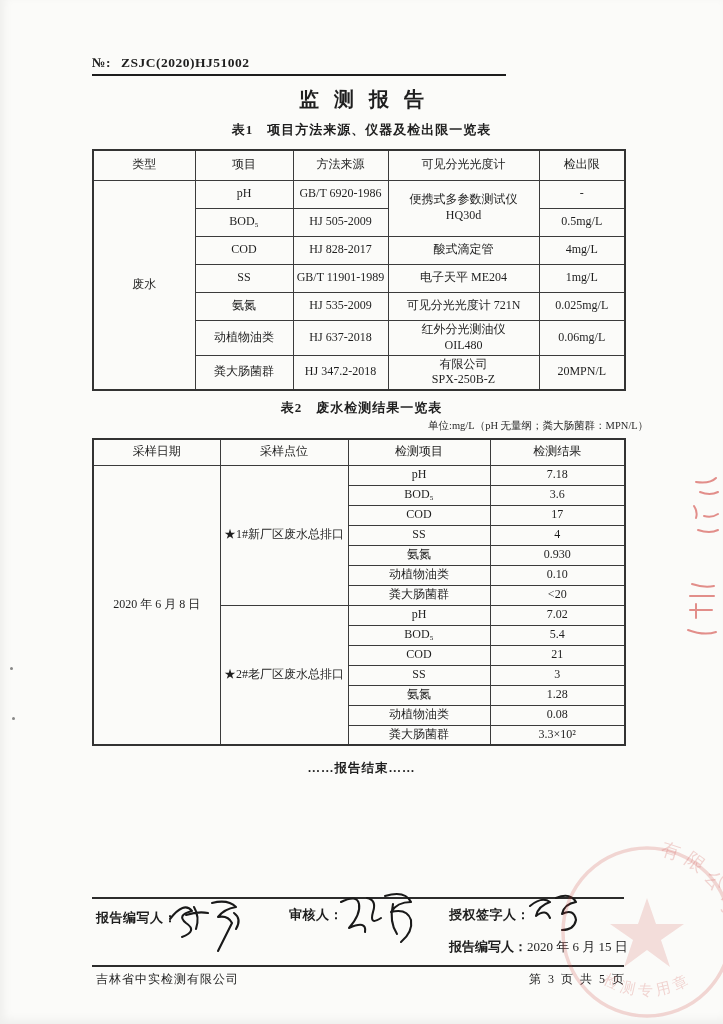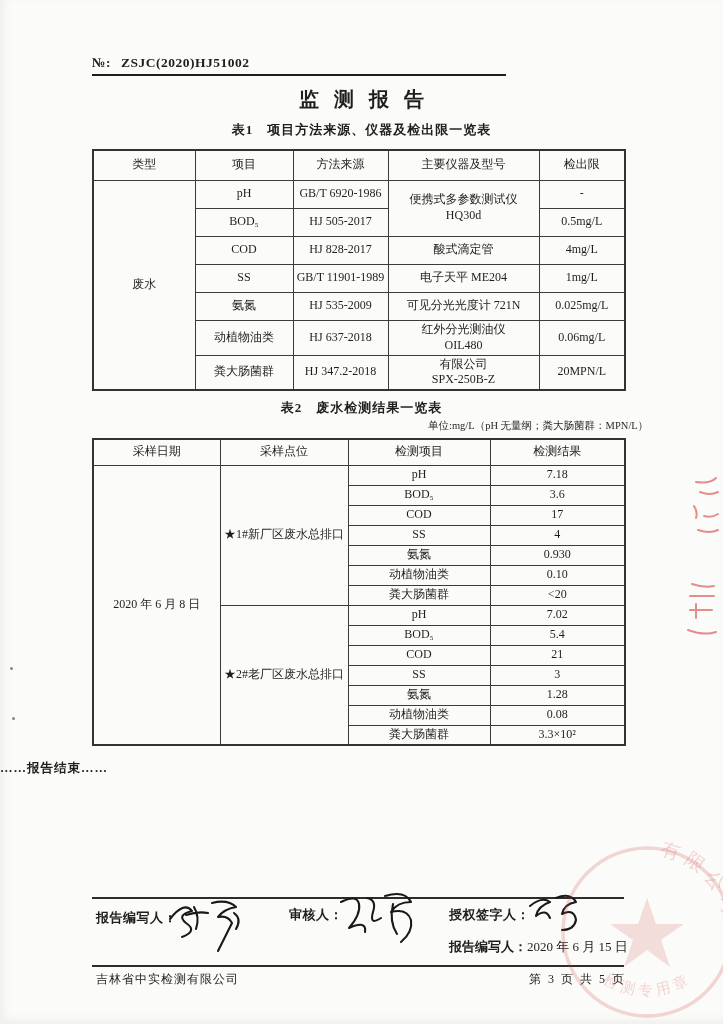--- a/index.html
+++ b/index.html
@@ -36,21 +36,21 @@
     overflow:hidden;
   }
   #table1{left:92px;top:149px;width:532px;border:2px solid #333;}
   #table2{left:92px;top:438px;width:532px;border:2px solid #333;}
   #table1 tr.hdr{height:30px;}
   #table1 tr.r{height:28px;}
   #table1 tr.r2{height:35px;}
   #table2 tr.hdr{height:26px;}
   #table2 tr.r{height:20px;}
   .end-note{
-    position:absolute;left:0;top:760px;width:100%;
+    position:absolute;left:0;top:760px;width:100%;text-align:center;
     font-size:12.5px;font-weight:bold;letter-spacing:1px;
   }
   .sig-rule{position:absolute;left:92px;top:897px;width:532px;border-top:2px solid #2c2c2c;}
   .foot-rule{position:absolute;left:92px;top:965px;width:532px;border-top:2px solid #2c2c2c;}
   .sig-label{position:absolute;font-size:13px;font-weight:bold;letter-spacing:.5px;}
   #lbl-writer{left:96px;top:909px;}
   #lbl-reviewer{left:289px;top:906px;}
   #lbl-authorizer{left:449px;top:906px;}
   .approval{position:absolute;left:449px;top:938px;font-size:13px;}
   .approval .lab{font-weight:bold;}
@@ -87,36 +87,36 @@
         <col style="width:98px">
         <col style="width:95px">
         <col style="width:151px">
         <col style="width:86px">
       </colgroup>
     <tbody>
         <tr class="hdr">
       <td>类型</td>
       <td>项目</td>
       <td>方法来源</td>
-      <td>主要仪器及型号</td>
+      <td>可见分光光度计</td>
       <td>检出限</td>
     </tr>
     <tr class="r">
       <td rowspan="7">废水</td>
       <td>pH</td>
       <td>GB/T 6920-1986</td>
       <td rowspan="2">
         <div>便携式多参数测试仪</div>
         <div>HQ30d</div>
       </td>
       <td>-</td>
     </tr>
     <tr class="r">
       <td>BOD₅</td>
-      <td>HJ 505-2017</td>
+      <td>HJ 505-2009</td>
       <td>0.5mg/L</td>
     </tr>
     <tr class="r">
       <td>COD</td>
       <td>HJ 828-2017</td>
       <td>酸式滴定管</td>
       <td>4mg/L</td>
     </tr>
     <tr class="r">
       <td>SS</td>

